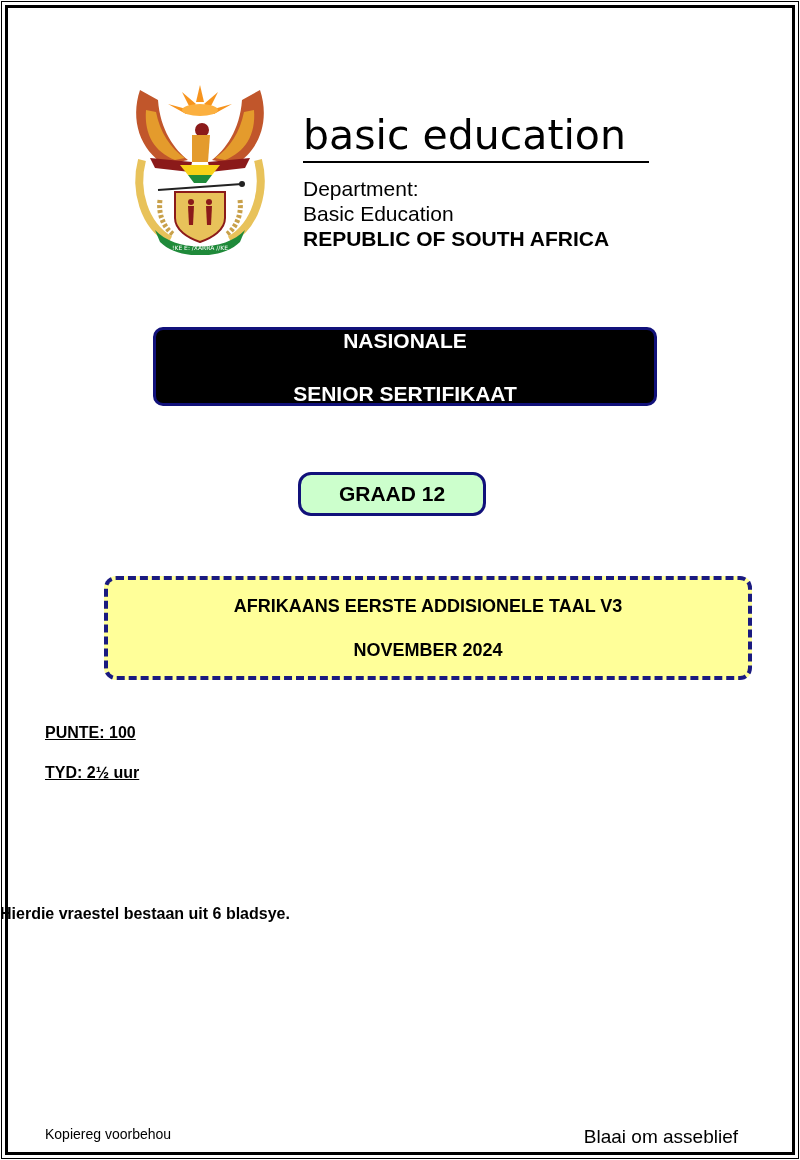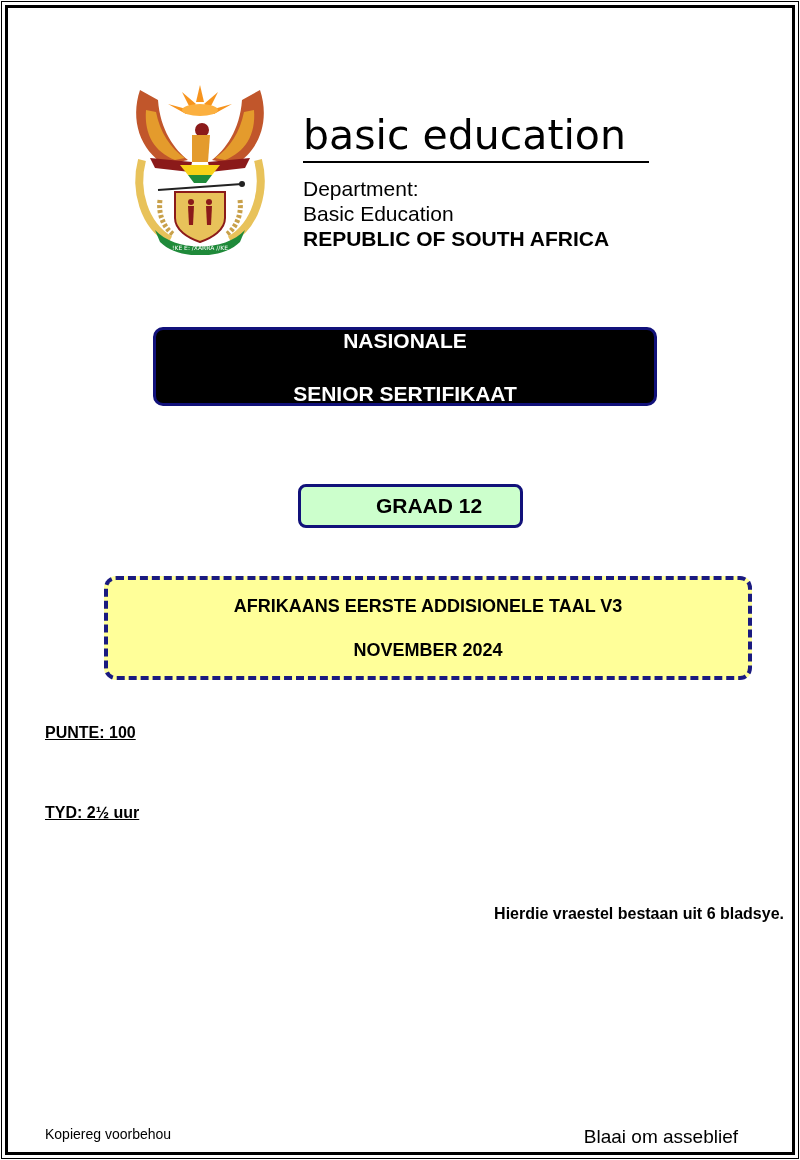--- a/index.html
+++ b/index.html
@@ -11,32 +11,32 @@
 
   .brand { position: absolute; left: 303px; top: 112px; width: 346px; }
   .brand-title { font-family: "DejaVu Sans", sans-serif; font-size: 41px; letter-spacing: 0px; line-height: 46px; font-weight: normal; }
   .brand-rule { height: 2px; background: #000; margin-top: 3px; }
   .brand-line { font-size: 21px; line-height: 25px; }
   .brand-line.first { margin-top: 13px; }
   .brand-bold { font-size: 21px; line-height: 25px; font-weight: bold; }
 
   .box-nsc { position: absolute; left: 153px; top: 327px; width: 498px; height: 73px; background: #000; border: 3px solid #11117a; border-radius: 10px; color: #fff; text-align: center; font-weight: bold; font-size: 21px; line-height: 25px; display: flex; flex-direction: column; justify-content: center; gap: 28px; }
 
-  .box-grade { position: absolute; left: 298px; top: 484px; width: 182px; height: 38px; background: #ccffcc; border: 3px solid #11117a; border-radius: 8px; text-align: center; font-weight: bold; font-size: 21px; line-height: 38px; padding-left: 37px; }
+  .box-grade { position: absolute; left: 298px; top: 472px; width: 182px; height: 38px; background: #ccffcc; border: 3px solid #11117a; border-radius: 13px; text-align: center; font-weight: bold; font-size: 21px; line-height: 38px; }
 
   .box-subject { position: absolute; left: 104px; top: 576px; width: 640px; height: 96px; background: #ffff99; border: 4px dashed #1a1a80; border-radius: 12px; text-align: center; font-weight: bold; font-size: 18px; }
   .subject-line { position: absolute; left: 0; right: 0; }
   .subject-line.l1 { top: 16px; }
   .subject-line.l2 { top: 60px; }
 
   .meta { position: absolute; left: 45px; font-weight: bold; font-size: 16px; text-decoration: underline; }
   .meta.points { top: 724px; }
-  .meta.time { top: 764px; margin-top: 40px; }
+  .meta.time { top: 764px; }
 
-  .pages-note { position: absolute; left: 0; width: 784px; top: 905px; text-align: right; font-weight: bold; font-size: 16px; }
+  .pages-note { position: absolute; left: 0; width: 784px; top: 905px; text-align: left; font-weight: bold; font-size: 16px; }
 
   .footer-left { position: absolute; left: 45px; top: 1126px; font-size: 14px; }
   .footer-right { position: absolute; right: 62px; top: 1126px; font-size: 19px; }
 </style>
 </head>
 <body>
 
 <div class="frame-outer"></div>
 <div class="frame-inner"></div>
 

